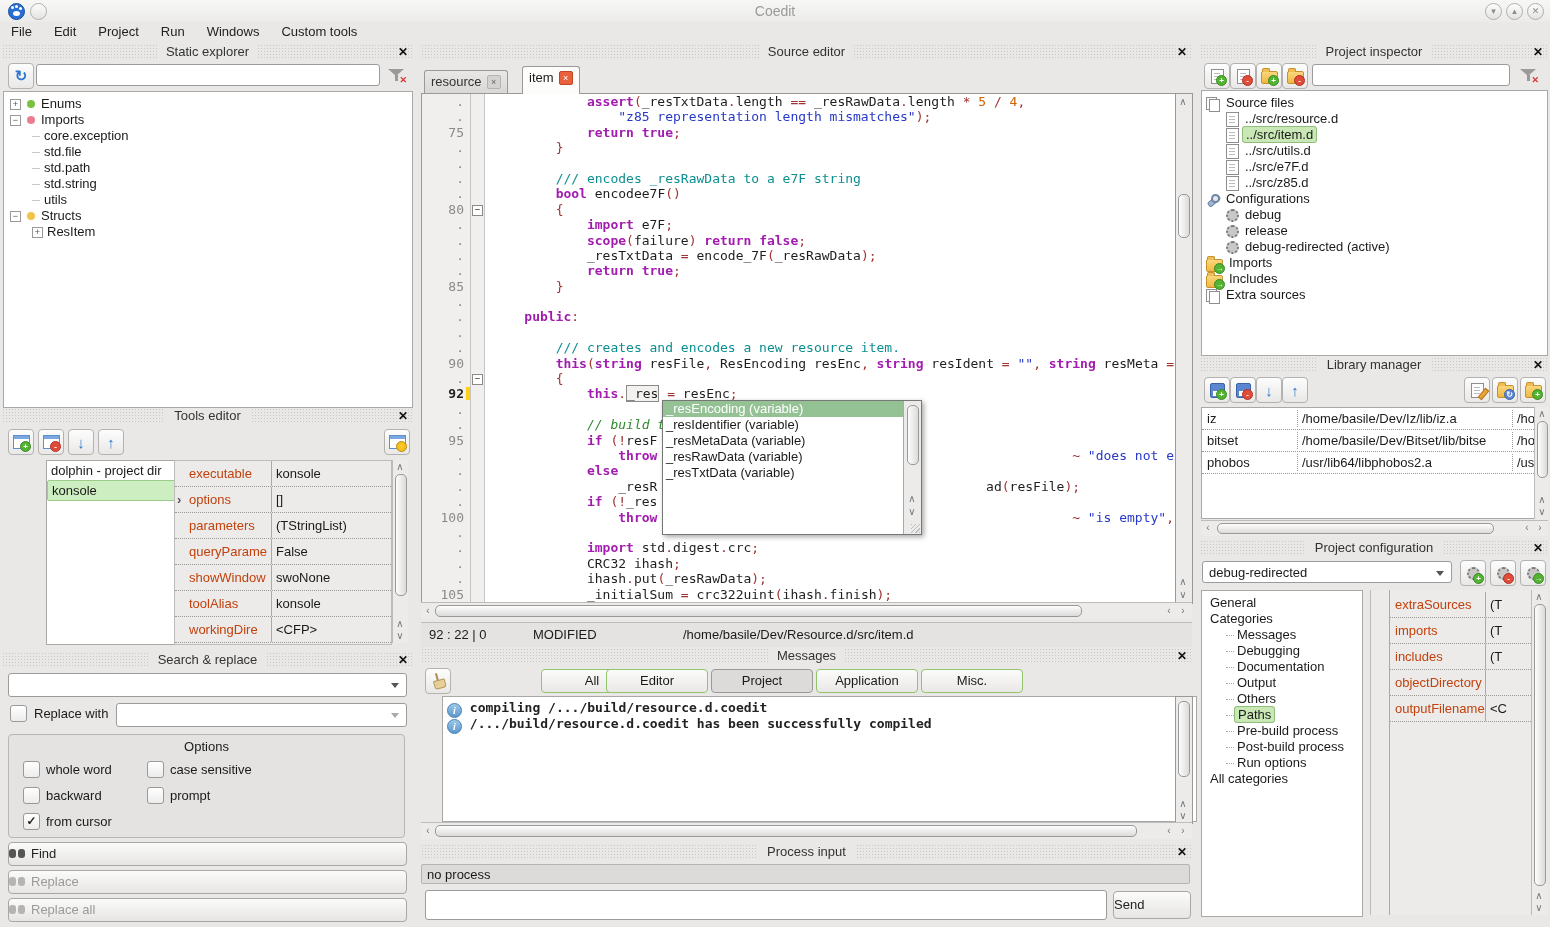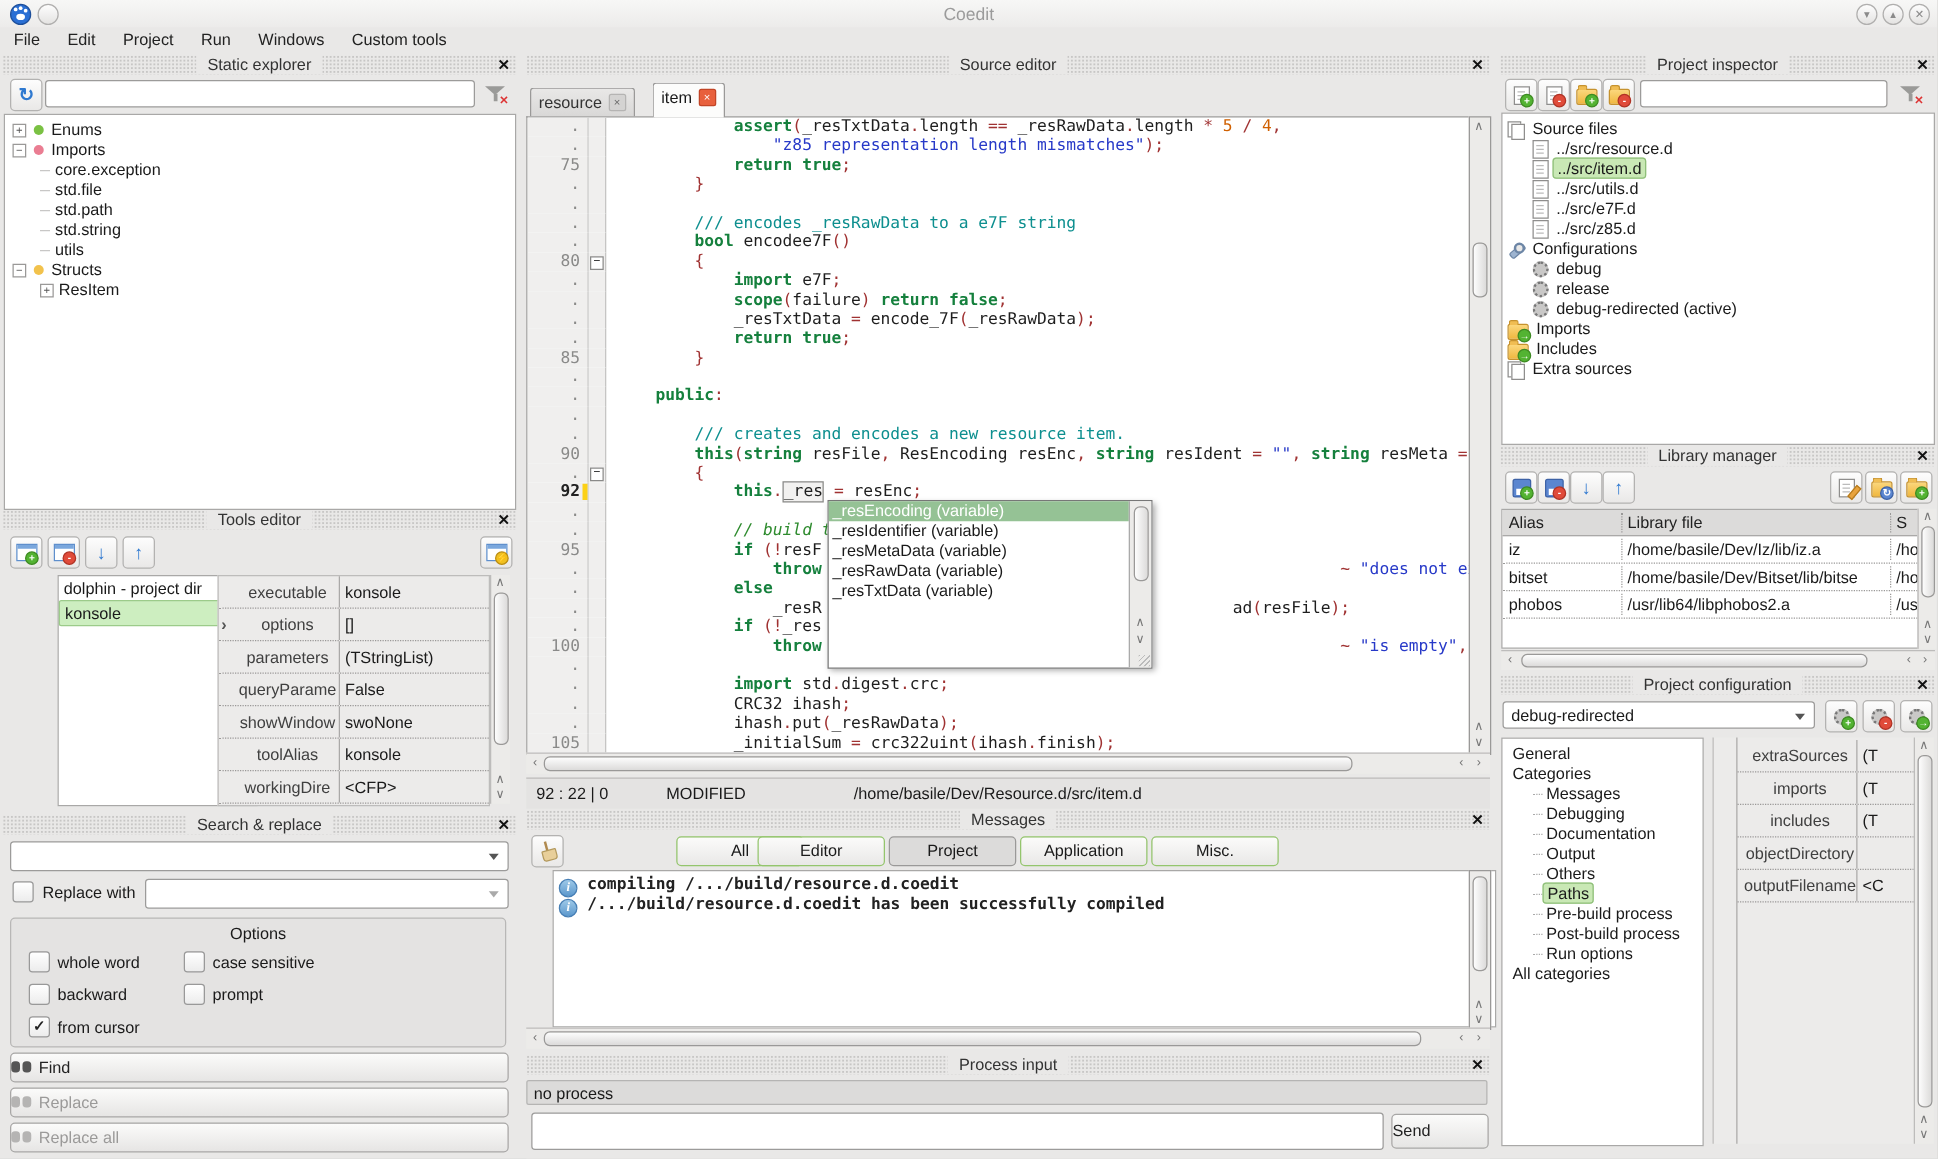--- a/index.html
+++ b/index.html
@@ -66,37 +66,37 @@
   .sb-thumb-h{position:absolute;background:linear-gradient(#fdfdfd,#dcdbda);border:1px solid #9a9998;border-radius:5px;}
   .sb-arr{position:absolute;color:#777;font-size:10px;line-height:10px;width:14px;text-align:center;}
   
   .trow{position:relative;height:16px;line-height:16px;white-space:nowrap;}
   .sel-pill{background:#c9e8b5;border:1px solid #8fbf7a;border-radius:3px;padding:0 3px;margin-left:-3px;}
   .expbox{display:inline-block;width:9px;height:9px;border:1px solid #9a9998;background:#fff;font-size:9px;line-height:8px;text-align:center;color:#555;vertical-align:1px;}
   .bullet{display:inline-block;width:8px;height:8px;border-radius:50%;vertical-align:0px;}
   
   .grid{position:absolute;background:#ecebea;}
   .grow{position:relative;border-bottom:1px dotted #9a9998;}
-  .gname{position:absolute;overflow:hidden;white-space:nowrap;color:#404040;text-align:center;}
+  .gname{position:absolute;overflow:hidden;white-space:nowrap;color:#c2410c;}
   .gval{position:absolute;overflow:hidden;white-space:nowrap;color:#1a1a1a;}
   
   .btn{position:absolute;border:1px solid #a8a7a6;border-radius:4px;background:linear-gradient(#fbfbfa,#e6e5e4);text-align:left;color:#222;}
   .btn.disabled{color:#9b9a99;}
   .fbtn{border:1px solid #94c56d;border-radius:4px;background:linear-gradient(#fbfbfa,#e9e8e7);text-align:center;height:22px;line-height:22px;}
   .fbtn.active{border:1px solid #9a9998;background:#dcdbda;}
   
   #ed-code{position:absolute;background:#fff;overflow:hidden;font-family:"DejaVu Sans Mono",monospace;font-size:13px;}
   .cl{display:flex;height:15.4px;line-height:15.4px;}
   .gn{width:42px;min-width:42px;text-align:right;padding-right:6px;color:#8a8a89;background:#f0efee;border-right:1px solid #c6c5c4;position:relative;}
   .gn.cur{color:#222;font-weight:bold;}
   .gn .mark{position:absolute;right:0;top:1px;width:4px;height:13px;background:#fcd116;}
   .gf{width:13px;min-width:13px;background:#f0efee;border-right:1px solid #c6c5c4;position:relative;}
   .gf .fb{position:absolute;left:1px;top:3px;width:9px;height:9px;border:1px solid #8a8a89;background:#fff;font-size:9px;line-height:7px;text-align:center;color:#333;}
   .ct{white-space:pre;padding-left:8px;}
-  .k{color:#15803d;font-weight:bold;}
+  .k{color:#a21caf;font-weight:bold;}
   .i{color:#1e1e1e;}
   .o{color:#a03232;}
   .s{color:#2739c8;}
   .n{color:#d06000;}
   .d{color:#0d8f8f;}
   .c{color:#2e8b2e;font-style:italic;}
   .ib{color:#1e1e1e;border:1px solid #8a8a89;background:#f2f1f0;}
   
   .tab{position:absolute;border:1px solid #9a9998;border-bottom:none;border-radius:3px 3px 0 0;padding:0 6px;line-height:22px;}
   .tclose{display:inline-block;width:12px;height:12px;font-size:9px;line-height:12px;text-align:center;vertical-align:1px;margin-left:5px;border-radius:2px;}
@@ -608,27 +608,20 @@
         </div>
       </div>
     <div class="tbtn" style="left:320px;top:20px;">
         <div class="g">
           <span class="folderico"></span>
           <span class="badge bg-green" style="right:2px;bottom:2px;">+</span>
         </div>
       </div>
     <div class="whitebox" style="left:1px;top:50px;width:332px;height:110px;">
         <div id="lm-table">
-          <div class="trow lth" style="height: 20px; line-height: 20px;">
-            <span class="lcol" style="left: 0px; width: 95px;">Alias</span>
-            <span class="lcol" style="left: 95px; width: 215px;">Library file</span>
-            <span class="csep" style="left: 95px;"></span>
-            <span class="lcol" style="left: 310px; width: 22px;">S</span>
-            <span class="csep" style="left: 310px;"></span>
-          </div>
           <div class="trow ltd" style="height: 21px; line-height: 21px;">
             <span class="lcol" style="left: 0px; width: 95px;">iz</span>
             <span class="lcol" style="left: 95px; width: 215px;">/home/basile/Dev/Iz/lib/iz.a</span>
             <span class="csep" style="left: 95px;"></span>
             <span class="lcol" style="left: 310px; width: 22px;">/ho</span>
             <span class="csep" style="left: 310px;"></span>
           </div>
           <div class="trow ltd" style="height: 21px; line-height: 21px;">
             <span class="lcol" style="left: 0px; width: 95px;">bitset</span>
             <span class="lcol" style="left: 95px; width: 215px;">/home/basile/Dev/Bitset/lib/bitse</span>

